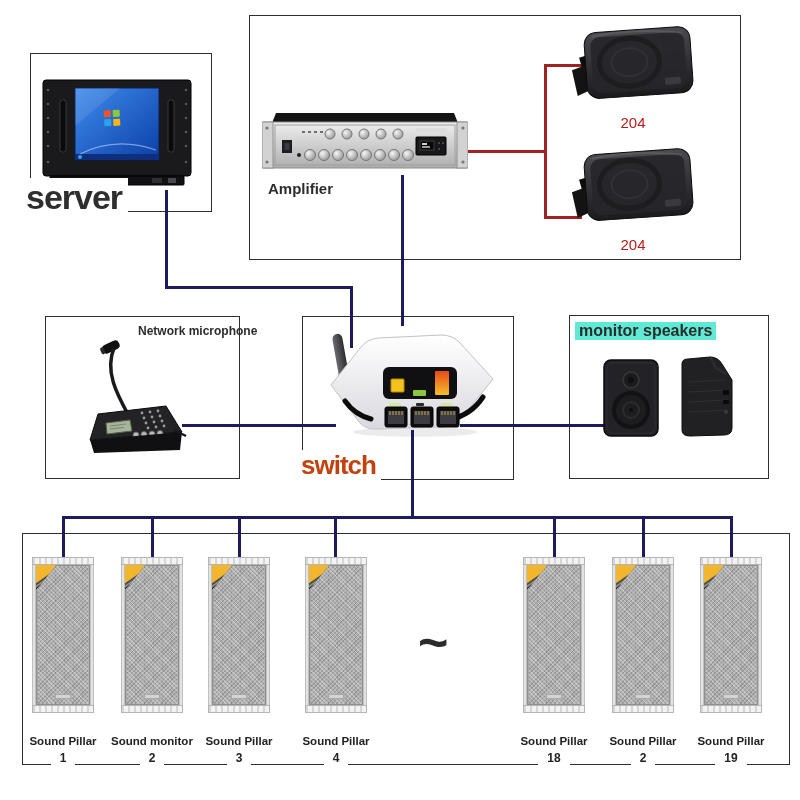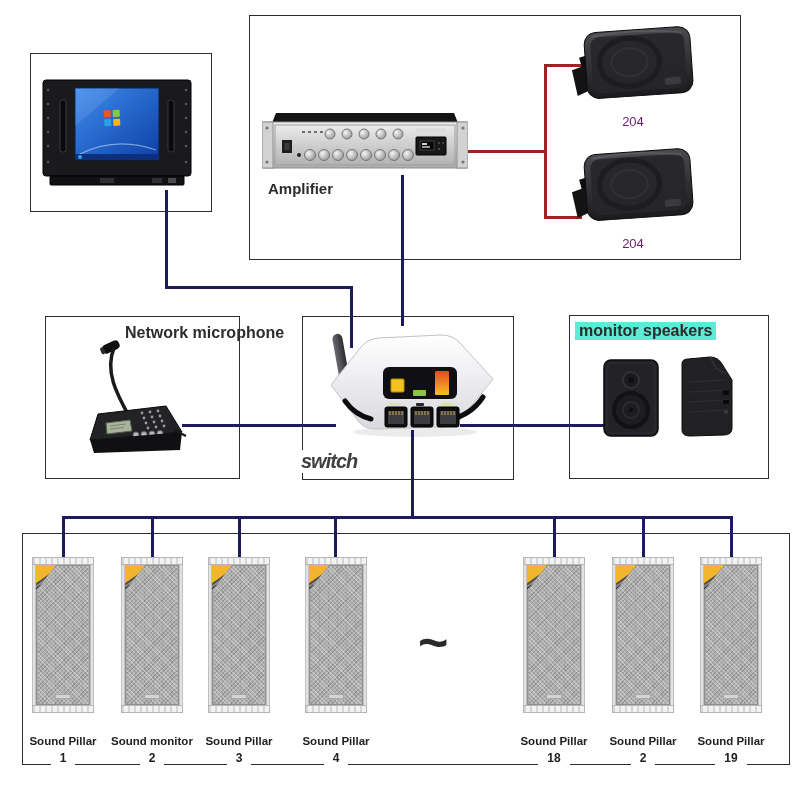--- a/index.html
+++ b/index.html
@@ -5,24 +5,24 @@
   html,body{margin:0;padding:0;background:#fff;}
   #canvas{position:relative;width:800px;height:800px;background:#fff;overflow:hidden;
           font-family:"Liberation Sans",sans-serif;}
   .box{position:absolute;border:1px solid #2e2e2e;background:transparent;z-index:1;}
   .nline{position:absolute;background:#1b1b5e;z-index:2;}
   .rline{position:absolute;background:#a12222;z-index:2;}
   .dev{position:absolute;z-index:3;}
   .lbl{position:absolute;z-index:4;color:#2c2c2c;font-weight:bold;white-space:nowrap;}
   .lbl-server{left:26px;top:178px;font-size:34px;letter-spacing:-1px;color:#2e2e2e;background:#fff;padding-right:6px;}
   .lbl-amp{left:268px;top:180px;font-size:15px;}
-  .lbl-mic{left:125px;top:324px;font-size:16px;}
-  .lbl-switch{left:301px;top:450px;font-size:20px;letter-spacing:-1px;color:#404040;background:#fff;padding-right:5px;font-style:italic;}
+  .lbl-mic{left:138px;top:324px;font-size:12px;}
+  .lbl-switch{left:301px;top:450px;font-size:26px;letter-spacing:-1px;color:#c2410c;background:#fff;padding-right:5px;}
   .lbl-mon{left:575px;top:322px;font-size:16px;background:#5eead4;padding:0 4px;}
-  .lbl-204{position:absolute;z-index:4;width:90px;text-align:center;font-size:13px;color:#701a75;font-weight:normal;}
+  .lbl-204{position:absolute;z-index:4;width:90px;text-align:center;font-size:15px;color:#b91c1c;font-weight:normal;}
   .tilde{position:absolute;left:418px;top:612px;z-index:4;font-size:52px;font-weight:bold;color:#2b2b2b;}
   
   .pillar{position:absolute;top:557px;width:62px;height:156px;z-index:3;}
   .pillar .cap{position:absolute;left:0;width:62px;height:8px;background:#eeeeee;border:1px solid #b5b5b5;box-sizing:border-box;
     background-image:repeating-linear-gradient(90deg,#d6d6d6 0 2px,#f3f3f3 2px 6px);}
   .pillar .cap.top{top:0;} .pillar .cap.bot{bottom:0;}
   .pillar .side{position:absolute;top:8px;bottom:8px;width:4px;background:#e2e2e2;border-left:1px solid #c0c0c0;border-right:1px solid #c0c0c0;box-sizing:border-box;}
   .pillar .side.l{left:0;} .pillar .side.r{right:0;}
   .pillar .mesh{position:absolute;left:4px;right:4px;top:8px;bottom:8px;background-color:#b0b0b0;
     background-image:
@@ -368,20 +368,21 @@
   <div class="pillar" style="left:700px;">
     <div class="cap top"></div>
       <div class="side l"></div>
       <div class="side r"></div>
     <div class="mesh"></div>
       <div class="badge"></div>
       <div class="plate"></div>
       <div class="cap bot"></div>
   </div>
 
+  <div class="lbl lbl-server">server</div>
   <div class="lbl lbl-amp">Amplifier</div>
   <div class="lbl-204" style="left:588px;top:114px;">204</div>
   <div class="lbl-204" style="left:588px;top:236px;">204</div>
   <div class="lbl lbl-mic">Network microphone</div>
   <div class="lbl lbl-switch">switch</div>
   <div class="lbl lbl-mon">monitor speakers</div>
   <div class="tilde">~</div>
 
   <div class="pillar-name" style="left:18px;">Sound Pillar</div>
   <div class="pillar-num" style="left:18px;"><span>1</span></div>

